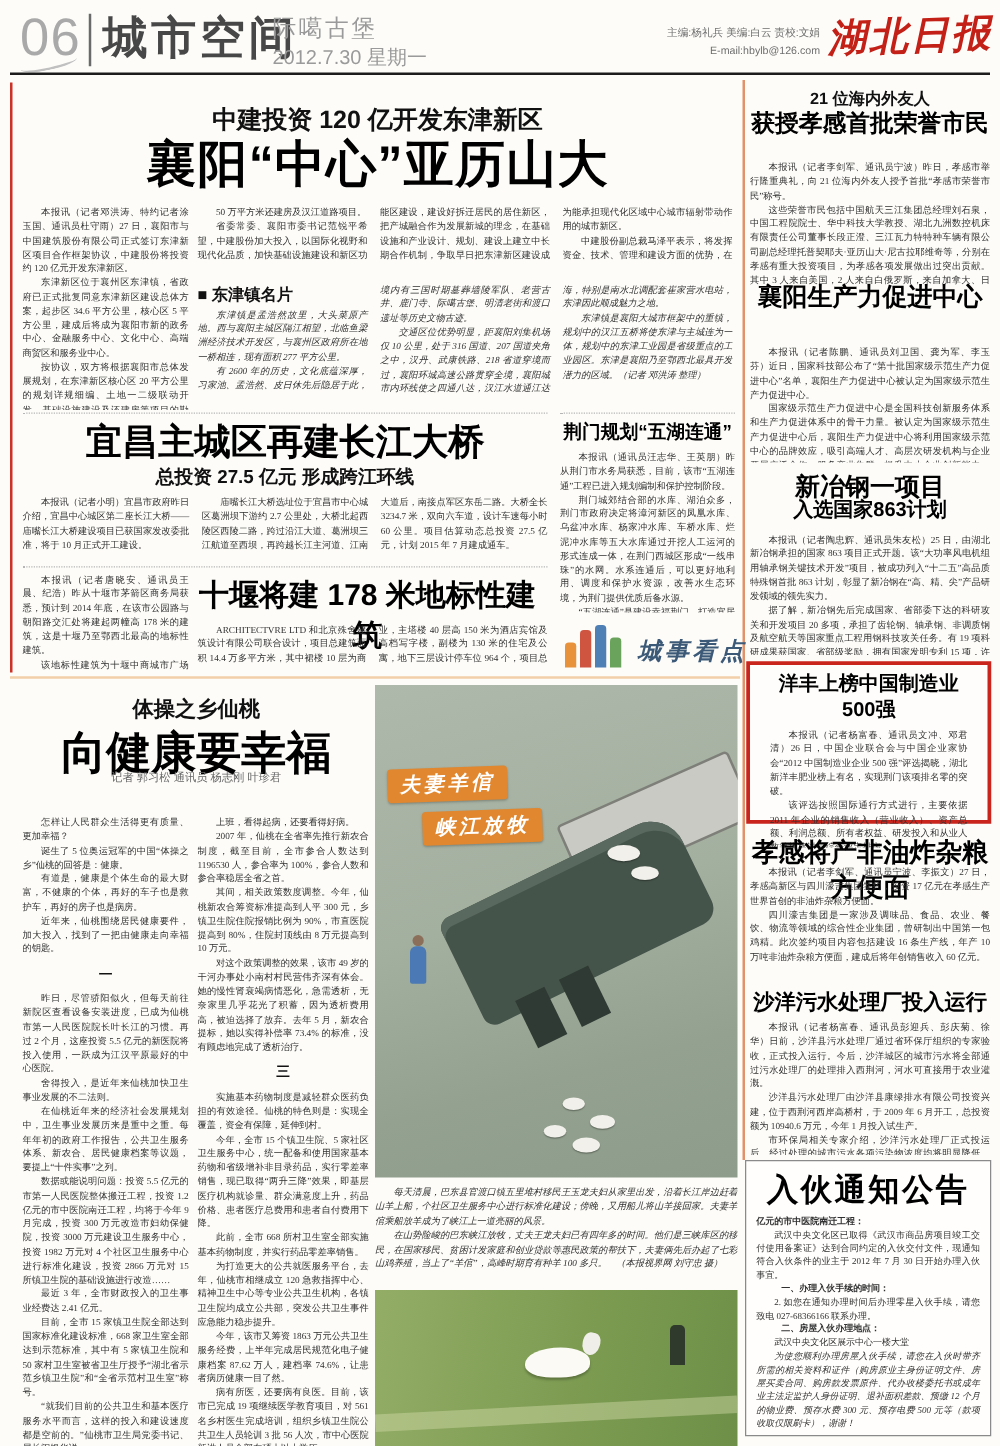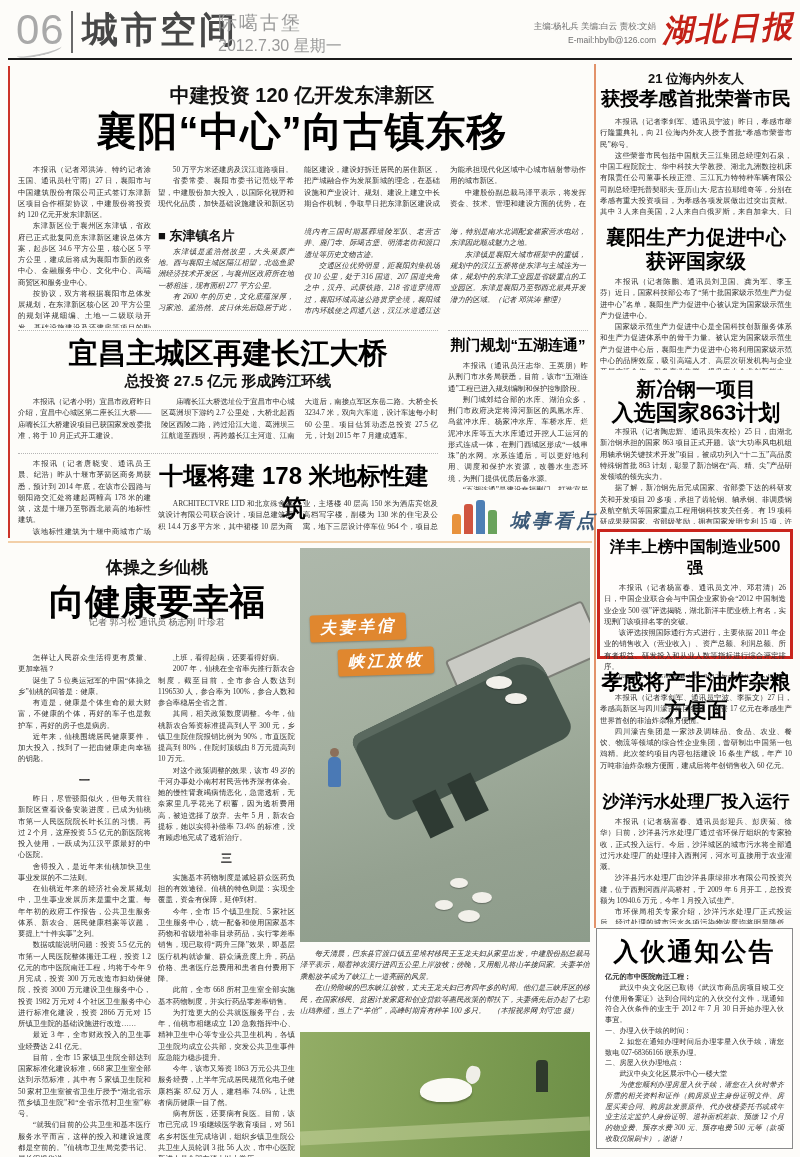--- a/index.html
+++ b/index.html
@@ -48,21 +48,21 @@
   .kd-text { font-size:19px; font-weight:bold; font-style:italic; color:#3c5a78;
     font-family:"Liberation Serif", serif; margin-left:10px; letter-spacing:3px; }
   
   .redbox { border:3px solid #c9251d; background:#fffdfb; }
   
   .noticebox { border:1px solid #8a8a8a; background:#fffefc; padding:6px 8px; }
   .notice-title { font-size:25px; font-weight:bold; text-align:center; color:#000; letter-spacing:2px; }
   .notice-body { font-family:"Liberation Serif", serif; font-size:7.2px; line-height:1.5;
     color:#303030; text-align:justify; }
   .notice-body p { margin:0; text-indent:2em; }
-  .notice-body p.nh { font-weight:normal; text-indent:0; }
+  .notice-body p.nh { font-weight:bold; text-indent:0;margin-left:20px; }
   .notice-body p.greet { font-weight:bold; text-indent:0; }
   
   .photo1 { background:linear-gradient(165deg,#aeb8ab 0%,#a3af9f 45%,#94a190 75%,#8d9c8b 100%);
     overflow:hidden; }
   .photo2 { background:linear-gradient(100deg,#93ad66 0%,#7d9c52 55%,#6d8f47 100%); overflow:hidden; }
   .badge { background:#e0872f; color:#fff; font-weight:bold; font-size:16px;
     font-family:"Liberation Serif", serif; font-style:italic; padding:3px 10px;
     border-radius:3px; letter-spacing:3px; box-shadow:0 1px 2px rgba(0,0,0,.25); }
   .boat-canopy { width:150px; height:58px; background:#c9cac4; border:2px solid #7d7f78;
     transform:rotate(-24deg); border-radius:4px; }
@@ -96,21 +96,21 @@
     <div>E-mail:hbylb@126.com</div>
   </div>
   <div class="abs masthead" style="left:662px; top:8px;">湖北日报</div>
   <div class="abs hdr-rule" style="left:8px; top:58px; width:784px;"></div>
 
   <div class="abs red-rule-v" style="left:8px; top:66px; height:472px;"></div>
   <div class="abs orange-rule-v" style="left:594px; top:64px; height:864px;"></div>
   <div class="abs peach-rule-h" style="left:8px; top:541px; width:584px;"></div>
 
   <div class="abs kicker" style="left:18px; top:82px; width:568px; font-size:20px;">中建投资 120 亿开发东津新区</div>
-  <div class="abs headline" style="left:18px; top:104px; width:568px; font-size:40px; letter-spacing:1px;">襄阳“中心”向古镇东移</div>
+  <div class="abs headline" style="left:18px; top:104px; width:568px; font-size:40px; letter-spacing:1px;">襄阳“中心”亚历山大</div>
   <div class="abs bodytext" style="left:18px; top:164px; width:133px; height:164px;">
       <p>本报讯（记者邓洪涛、特约记者涂玉国、通讯员杜守雨）27 日，襄阳市与中国建筑股份有限公司正式签订东津新区项目合作框架协议，中建股份将投资约 120 亿元开发东津新区。</p>
       <p>东津新区位于襄州区东津镇，省政府已正式批复同意东津新区建设总体方案，起步区 34.6 平方公里，核心区 5 平方公里，建成后将成为襄阳市新的政务中心、金融服务中心、文化中心、高端商贸区和服务业中心。</p>
       <p>按协议，双方将根据襄阳市总体发展规划，在东津新区核心区 20 平方公里的规划详规细编、土地一二级联动开发、基础设施建设及还建房等项目的勘察设计、建设等方面开展合作。9 月将启动东津新区</p>
     </div>
   <div class="abs bodytext cols3" style="left:158px; top:164px; width:428px; height:56px;">
       <p>50 万平方米还建房及汉江道路项目。</p>
       <p>省委常委、襄阳市委书记范锐平希望，中建股份加大投入，以国际化视野和现代化品质，加快基础设施建设和新区功能区建设，建设好拆迁居民的居住新区，把产城融合作为发展新城的理念，在基础设施和产业设计、规划、建设上建立中长期合作机制，争取早日把东津新区建设成为能承担现代化区域中心城市辐射带动作用的城市新区。</p>
       <p>中建股份副总裁马泽平表示，将发挥资金、技术、管理和建设方面的优势，在新区项目开发建设方面与襄阳进行多渠道、多形式的合作。</p>
     </div>
@@ -148,40 +148,39 @@
   <div class="abs kd-wrap" style="left:452px; top:498px; height:36px;">
     <div class="kd-bar" style="height:20px; background:#e8923c;"></div>
     <div class="kd-bar" style="height:30px; background:#d05540;"></div>
     <div class="kd-bar" style="height:34px; background:#4e7fb5;"></div>
     <div class="kd-bar" style="height:24px; background:#6aa35c;"></div>
     <div class="kd-text">城事看点</div>
   </div>
 
   <div class="abs kicker" style="left:600px; top:70px; width:192px; font-size:13px;">21 位海内外友人</div>
   <div class="abs headline" style="left:600px; top:86px; width:192px; font-size:19px;">获授孝感首批荣誉市民</div>
-  <div class="abs bodytext" style="left:600px; top:116px; width:192px; height:102px;">
+  <div class="abs bodytext" style="left:600px; top:128px; width:192px; height:102px;">
       <p>本报讯（记者李剑军、通讯员宁波）昨日，孝感市举行隆重典礼，向 21 位海内外友人授予首批“孝感市荣誉市民”称号。</p>
       <p>这些荣誉市民包括中国航天三江集团总经理刘石泉，中国工程院院士、华中科技大学教授、湖北九洲数控机床有限责任公司董事长段正澄、三江瓦力特特种车辆有限公司副总经理托普契耶夫·亚历山大·尼古拉耶维奇等，分别在孝感有重大投资项目，为孝感各项发展做出过突出贡献。其中 3 人来自美国，2 人来自白俄罗斯，来自加拿大、日本、印尼和香港地区各 1 人。</p>
     </div>
 
   <div class="abs headline" style="left:600px; top:224px; width:192px; font-size:20px;">襄阳生产力促进中心</div>
-  <div class="abs headline" style="left:600px; top:248px; width:192px; font-size:20px;">获评国家级</div>
   <div class="abs bodytext" style="left:600px; top:276px; width:192px; height:94px;">
       <p>本报讯（记者陈鹏、通讯员刘卫国、龚为军、李玉芬）近日，国家科技部公布了“第十批国家级示范生产力促进中心”名单，襄阳生产力促进中心被认定为国家级示范生产力促进中心。</p>
       <p>国家级示范生产力促进中心是全国科技创新服务体系和生产力促进体系中的骨干力量。被认定为国家级示范生产力促进中心后，襄阳生产力促进中心将利用国家级示范中心的品牌效应，吸引高端人才、高层次研发机构与企业开展广泛合作，服务产业集群，提升中小企业创新能力，促进先进技术转移，加强成果推广，促进区域科技进步。</p>
     </div>
 
   <div class="abs headline" style="left:600px; top:376px; width:192px; font-size:20px;">新冶钢一项目</div>
-  <div class="abs headline" style="left:600px; top:398px; width:192px; font-size:22px;">入选国家863计划</div>
+  <div class="abs headline" style="left:600px; top:398px; width:192px; font-size:16px;">入选国家863计划</div>
   <div class="abs bodytext" style="left:600px; top:426px; width:192px; height:98px;">
       <p>本报讯（记者陶忠辉、通讯员朱友松）25 日，由湖北新冶钢承担的国家 863 项目正式开题。该“大功率风电机组用轴承钢关键技术开发”项目，被成功列入“十二五”高品质特殊钢首批 863 计划，彰显了新冶钢在“高、精、尖”产品研发领域的领先实力。</p>
       <p>据了解，新冶钢先后完成国家、省部委下达的科研攻关和开发项目 20 多项，承担了齿轮钢、轴承钢、非调质钢及航空航天等国家重点工程用钢科技攻关任务。有 19 项科研成果获国家、省部级奖励，拥有国家发明专利 15 项，许多科研成果达到了国际先进水平，填补了国内空白。</p>
     </div>
 
-  <div class="abs redbox" style="left:597px; top:529px; width:196px; height:130px; padding:5px 4px;">
+  <div class="abs redbox" style="left:597px; top:529px; width:196px; height:130px; padding:5px 16px;">
     <div class="headline" style="font-size:16px; margin-bottom:3px;">洋丰上榜中国制造业500强</div>
     <div class="bodytext" style="height:96px;">
         <p>本报讯（记者杨富春、通讯员文冲、邓君清）26 日，中国企业联合会与中国企业家协会“2012 中国制造业企业 500 强”评选揭晓，湖北新洋丰肥业榜上有名，实现荆门该项排名零的突破。</p>
         <p>该评选按照国际通行方式进行，主要依据 2011 年企业的销售收入（营业收入）、资产总额、利润总额、所有者权益、研发投入和从业人数等指标进行综合评定排序。</p>
         <p>同时，在陕西西安发布的“2012 年中国化工企业 500 强”排行榜，湖北新洋丰肥业位居 78 位，这是洋丰连续 7 年上榜。</p>
       </div>
   </div>
 
   <div class="abs headline" style="left:598px; top:668px; width:196px; font-size:21px;">孝感将产非油炸杂粮方便面</div>
   <div class="abs bodytext" style="left:600px; top:692px; width:192px; height:94px;">
@@ -238,21 +237,21 @@
     <div class="abs goat" style="left:205px; top:145px; width:22px; height:11px;"></div>
     <div class="abs goat" style="left:150px; top:330px; width:18px; height:10px;"></div>
     <div class="abs goat" style="left:172px; top:344px; width:20px; height:11px;"></div>
     <div class="abs goat" style="left:135px; top:352px; width:18px; height:10px;"></div>
     <div class="abs goat" style="left:158px; top:362px; width:22px; height:12px;"></div>
     <div class="abs badge" style="left:10px; top:66px; transform:rotate(-2deg);">夫妻羊倌</div>
     <div class="abs badge" style="left:38px; top:100px; transform:rotate(-2deg);">峡江放牧</div>
   </div>
 
   <div class="abs caption" style="left:300px; top:948px; width:290px; height:76px;">
-      <p>每天清晨，巴东县官渡口镇五里堆村移民王玉龙夫妇从家里出发，中建股份副总裁马泽平表示，顺着神农溪行进四五公里上岸放牧；傍晚，又用船儿将山羊接回家。夫妻羊倌乘船放羊成为了峡江上一道亮丽的风景。</p>
+      <p>每天清晨，巴东县官渡口镇五里堆村移民王玉龙夫妇从家里出发，沿着长江岸边赶着山羊上船，个社区卫生服务中心进行标准化建设；傍晚，又用船儿将山羊接回家。夫妻羊倌乘船放羊成为了峡江上一道亮丽的风景。</p>
       <p>在山势险峻的巴东峡江放牧，丈夫王龙夫妇已有四年多的时间。他们是三峡库区的移民，在国家移民、贫困计发家庭和创业贷款等惠民政策的帮扶下，夫妻俩先后办起了七彩山鸡养殖，当上了“羊倌”，高峰时期育有种羊 100 多只。　（本报视界网 刘守忠 摄）</p>
     </div>
 
   <div class="abs photo2" style="left:300px; top:1032px; width:290px; height:125px;">
     <div class="abs goat2" style="left:120px; top:46px;"></div>
     <div class="abs goat2-head" style="left:166px; top:34px; transform:rotate(14deg);"></div>
     <div class="abs silhouette" style="left:236px; top:28px;"></div>
     <div class="abs" style="left:0; top:92px; width:290px; height:14px; background:rgba(210,220,170,0.45); transform:rotate(-3deg);"></div>
   </div>
 

